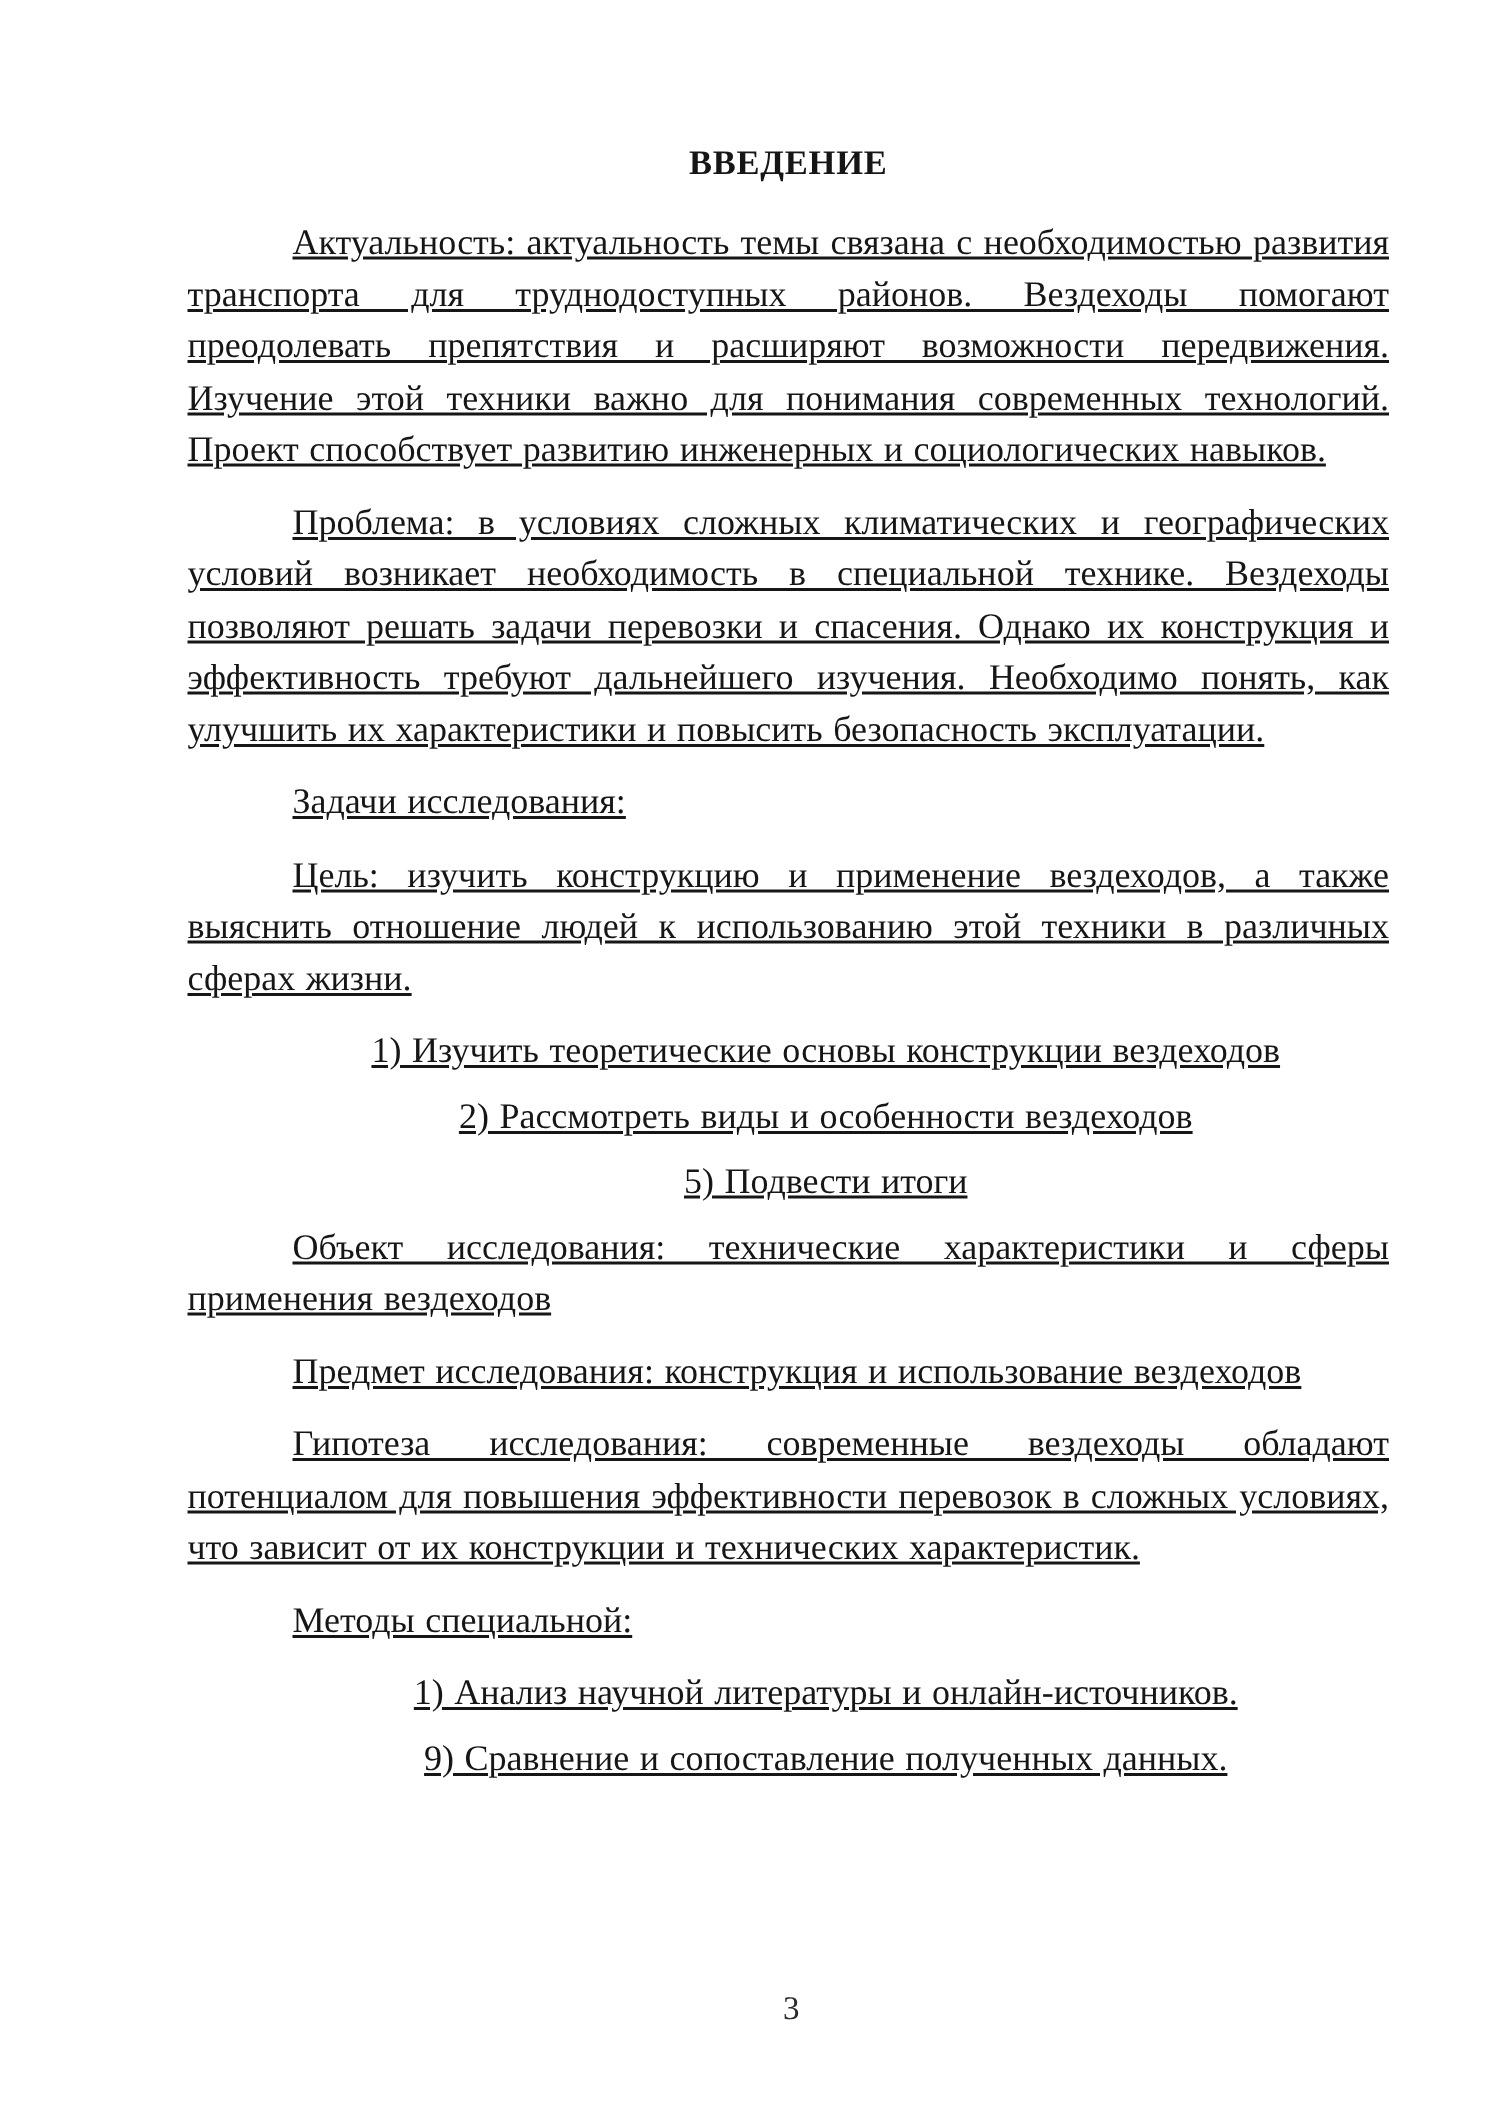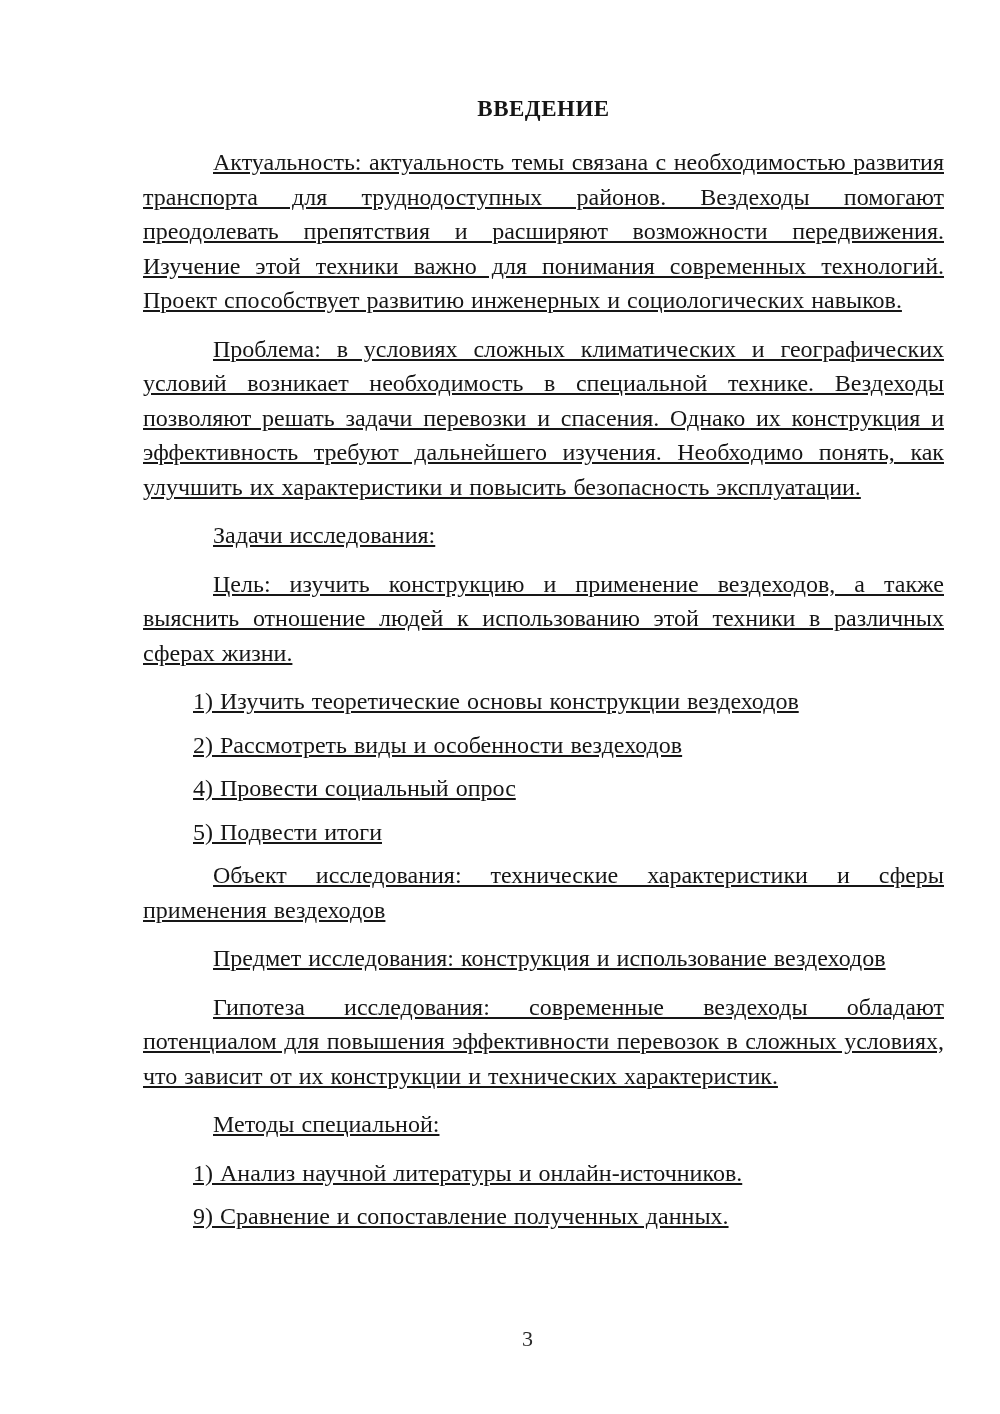--- a/index.html
+++ b/index.html
@@ -11,21 +11,21 @@
     position: relative;
     width: 1000px;
     height: 1414px;
     background: #ffffff;
     font-family: "Liberation Serif", "DejaVu Serif", serif;
     color: #161616;
     overflow: hidden;
   }
   .content {
     position: absolute;
-    left: 143px;
+    left: 125px;
     top: 95px;
     width: 801px;
   }
   .title {
     font-size: 23px;
     font-weight: bold;
     line-height: 27px;
     text-align: center;
     letter-spacing: 0.5px;
     margin: 0 0 23px 0;
@@ -33,21 +33,21 @@
   .para {
     font-size: 24px;
     line-height: 34.5px;
     text-align: justify;
     text-indent: 70px;
     margin: 0 0 14px 0;
     word-spacing: 1px;
     text-decoration: underline;
   }
   .list-item {
-    text-align: left;
+    text-align: center;
     text-indent: 50px;
     margin: 0 0 9px 0;
   }
   .page-number {
     position: absolute;
     left: 127px;
     top: 1322px;
     width: 801px;
     text-align: center;
     font-size: 22px;
@@ -66,21 +66,20 @@
     <p class="para">Актуальность: актуальность темы связана с необходимостью развития транспорта для труднодоступных районов. Вездеходы помогают преодолевать препятствия и расширяют возможности передвижения. Изучение этой техники важно для понимания современных технологий. Проект способствует развитию инженерных и социологических навыков.</p>
 
     <p class="para">Проблема: в условиях сложных климатических и географических условий возникает необходимость в специальной технике. Вездеходы позволяют решать задачи перевозки и спасения. Однако их конструкция и эффективность требуют дальнейшего изучения. Необходимо понять, как улучшить их характеристики и повысить безопасность эксплуатации.</p>
 
     <p class="para">Задачи исследования:</p>
 
     <p class="para">Цель: изучить конструкцию и применение вездеходов, а также выяснить отношение людей к использованию этой техники в различных сферах жизни.</p>
 
     <p class="para list-item">1) Изучить теоретические основы конструкции вездеходов</p>
     <p class="para list-item">2) Рассмотреть виды и особенности вездеходов</p>
-    <p class="para list-item">4) Провести социальный опрос</p>
     <p class="para list-item">5) Подвести итоги</p>
 
     <p class="para">Объект исследования: технические характеристики и сферы применения вездеходов</p>
 
     <p class="para">Предмет исследования: конструкция и использование вездеходов</p>
 
     <p class="para">Гипотеза исследования: современные вездеходы обладают потенциалом для повышения эффективности перевозок в сложных условиях, что зависит от их конструкции и технических характеристик.</p>
 
     <p class="para">Методы специальной:</p>
 

